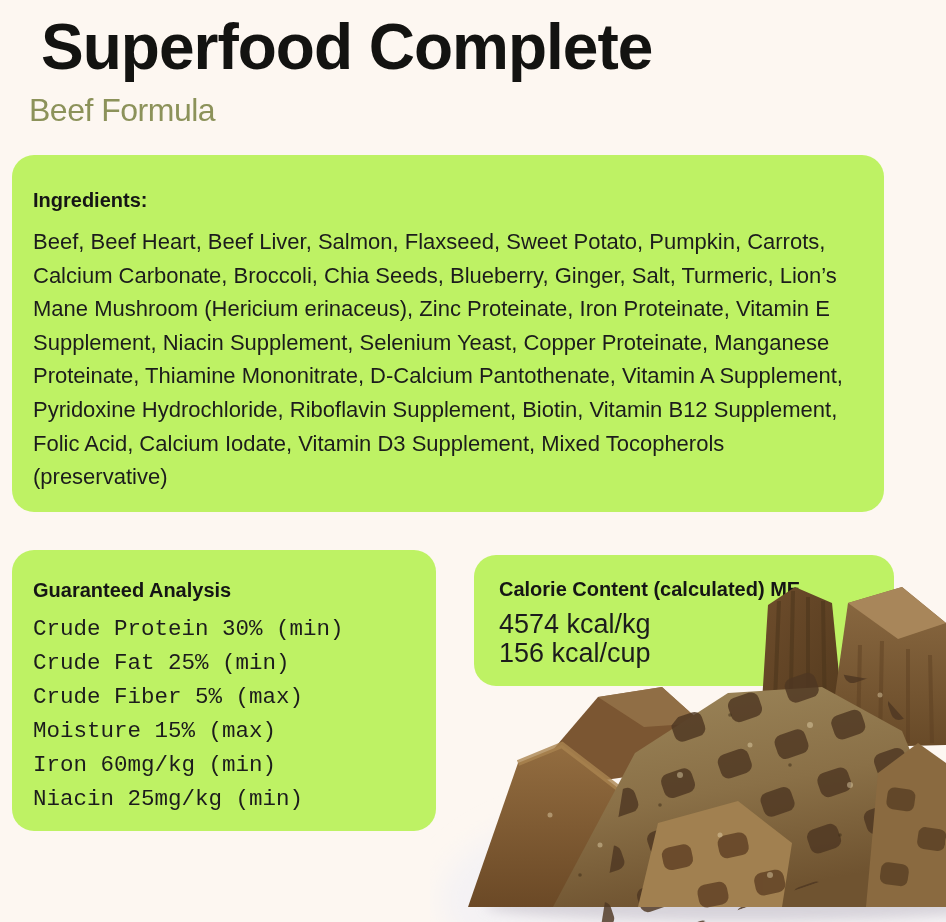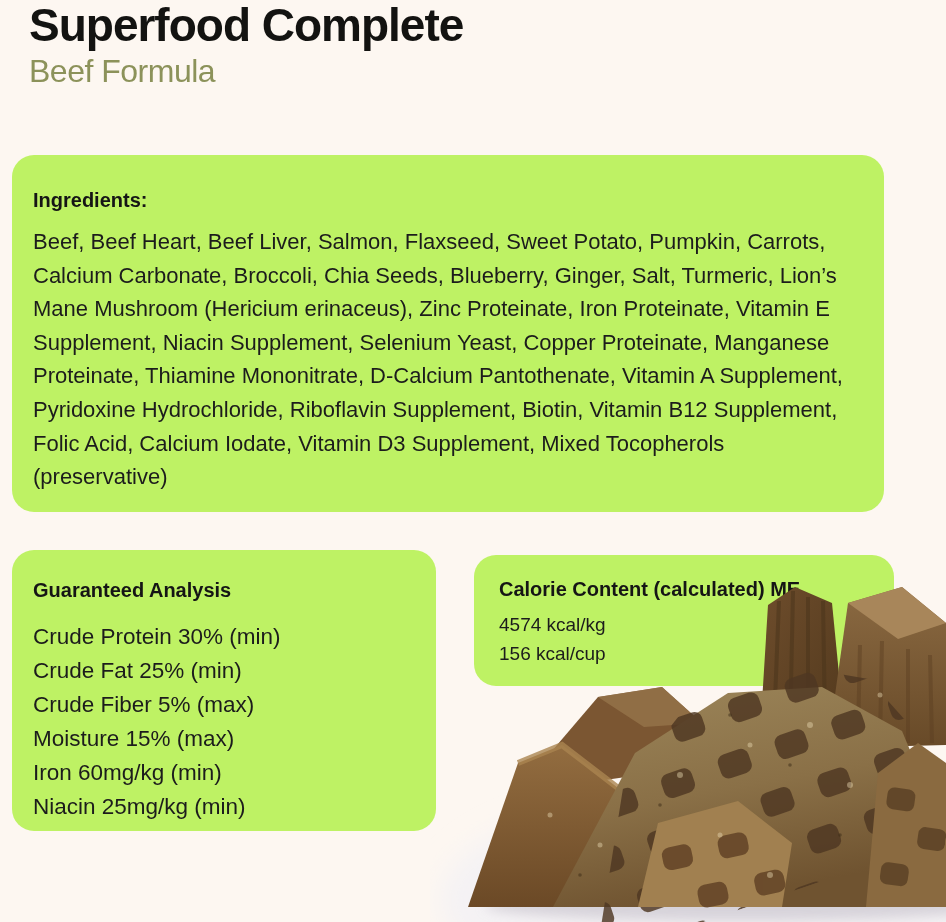--- a/index.html
+++ b/index.html
@@ -4,42 +4,42 @@
 <style>
   html,body{margin:0;padding:0;}
   body{
     width:946px;height:922px;position:relative;overflow:hidden;
     background:#fdf7f1;
     font-family:"Liberation Sans",sans-serif;
     color:#1d1d1b;
   }
   .header{position:absolute;left:29px;top:0;}
   .title{
-    margin:0;font-size:46px;font-weight:800;letter-spacing:-1px;
+    margin:12px;font-size:64px;font-weight:800;letter-spacing:-1px;
     line-height:1.1;color:#131311;
   }
   .subtitle{
     margin:4px 0 14px 0;font-size:32px;font-weight:400;letter-spacing:-0.5px;
     line-height:1.05;color:#8c925a;
   }
   .panel{
     position:absolute;background:#bef264;border-radius:22px;
     box-sizing:border-box;z-index:1;
   }
   .panel-heading{font-size:20px;font-weight:700;color:#151515;letter-spacing:0;}
   #ingredients-panel{left:12px;top:155px;width:872px;height:357px;padding:34px 26px 0 21px;}
   #ingredients-panel .body-text{
     margin:13px 0 16px 0;font-size:22px;line-height:33.6px;color:#1c1c1c;
   }
   #analysis-panel{left:12px;top:550px;width:424px;height:281px;padding:29px 18px 7px 21px;}
-  .ga-list{margin-top:18px;}
+  .ga-list{margin-top:10px;font-family:Liberation Mono, monospace;}
   .ga-line{font-size:22.5px;line-height:34px;color:#1c1c1c;}
   #calorie-panel{left:458px;top:555px;width:420px;height:131px;padding:23px 18px 0 25px;margin-left:16px;}
   .cal-lines{margin-top:9px;}
-  .cal-line{font-size:19px;line-height:29px;color:#1c1c1c;}
+  .cal-line{font-size:27px;line-height:29px;color:#1c1c1c;}
   #product-photo{position:absolute;left:430px;top:575px;width:516px;height:347px;z-index:2;}
 </style>
 </head>
 <body>
 
 <div class="header">
   <h1 class="title">Superfood Complete</h1>
   <h2 class="subtitle">Beef Formula</h2>
 </div>
 

